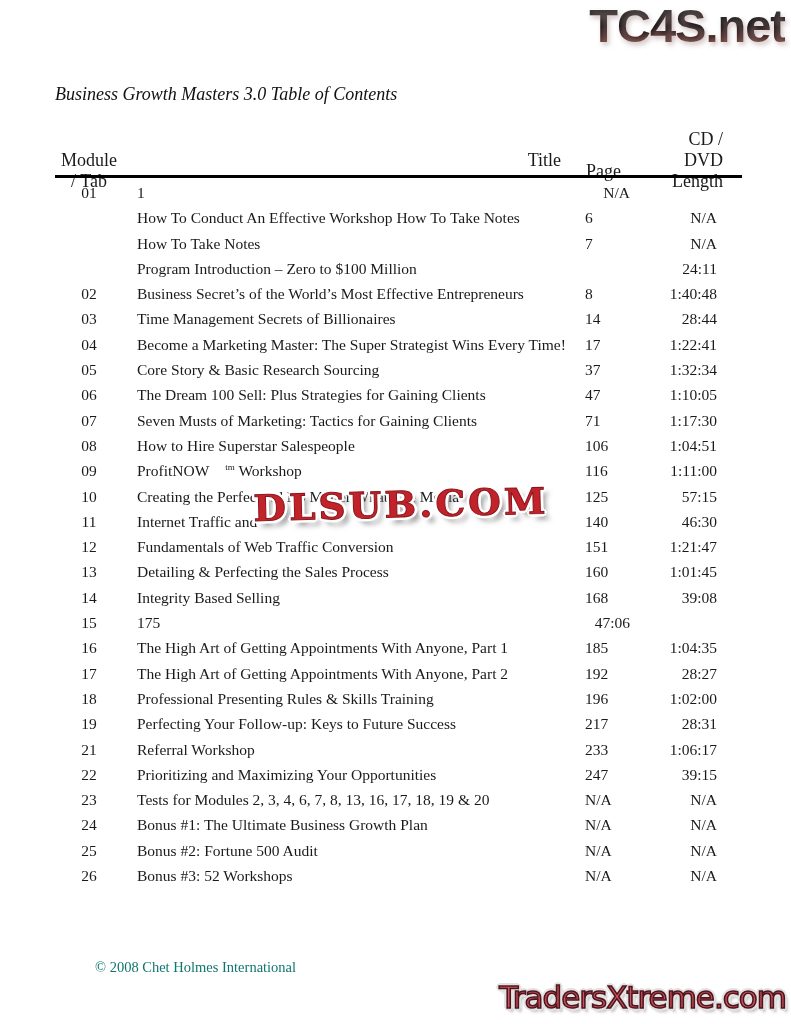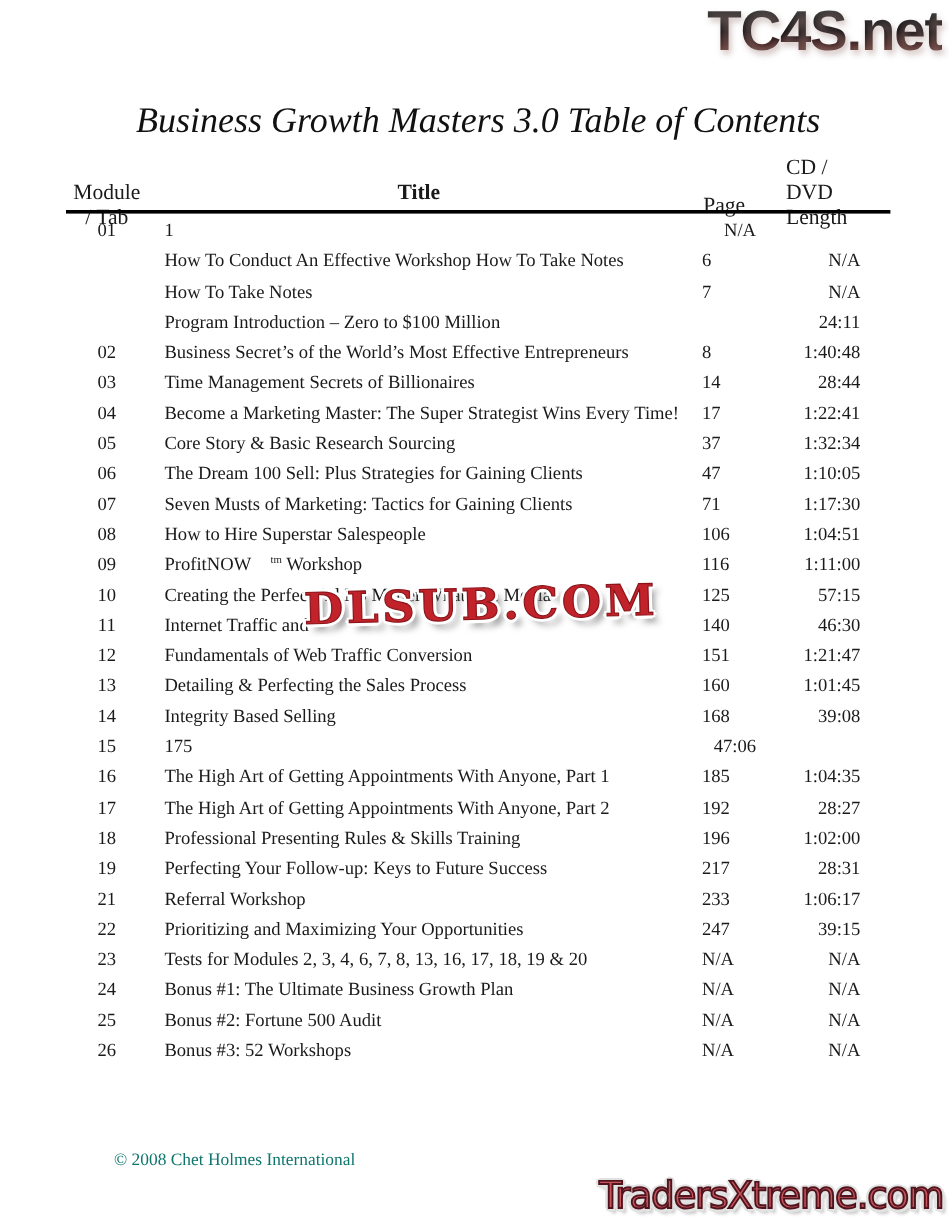--- a/index.html
+++ b/index.html
@@ -15,37 +15,37 @@
     font-family:"Liberation Sans", sans-serif;
     font-weight:bold; font-size:47px; letter-spacing:-1px;
     background:linear-gradient(180deg,#606060 0%,#2e2c2c 30%,#141114 52%,#4a2a28 72%,#8a5c55 90%,#a88078 100%);
     -webkit-background-clip:text; background-clip:text; color:transparent;
     text-shadow:2px 3px 5px rgba(150,120,115,0.45);
   }
 
   
   .doc-title {
     position:absolute; left:55px; top:84px; width:687px;
-    text-align:center; font-style:italic; font-size:30px; color:#111;
+    text-align:left; font-style:italic; font-size:18px; color:#111;
     white-space:nowrap;
   }
 
   
   .grid-row {
     display:grid;
     grid-template-columns:82px 448px 70px 1fr;
   }
   .thead {
     position:absolute; left:55px; top:129px; width:687px;
     font-size:18px; line-height:21px;
   }
   .th-module { text-align:center; padding-right:14px; align-self:end; }
-  .th-title  { text-align:center; padding-right:24px; align-self:center;font-weight:bold; }
+  .th-title  { text-align:right; padding-right:24px; align-self:center; }
   .th-page   { text-align:left; padding-left:1px; align-self:end; padding-bottom:10px; }
-  .th-length { text-align:left; padding-right:19px; align-self:end; }
+  .th-length { text-align:right; padding-right:19px; align-self:end; }
   .head-rule {
     position:absolute; left:55px; top:175px; width:687px; height:3px;
     background:#000;
   }
   .tbody { position:absolute; left:55px; top:180px; width:687px; }
   .tbody .grid-row { height:25.3px; line-height:25.3px; font-size:15.5px; }
   .td-module { text-align:center; padding-right:14px; }
   .td-title  { white-space:nowrap; overflow:visible; }
   .td-title sup { font-size:9px; vertical-align:super; line-height:0;margin-left:16px; }
   .td-page   { text-align:left; }

